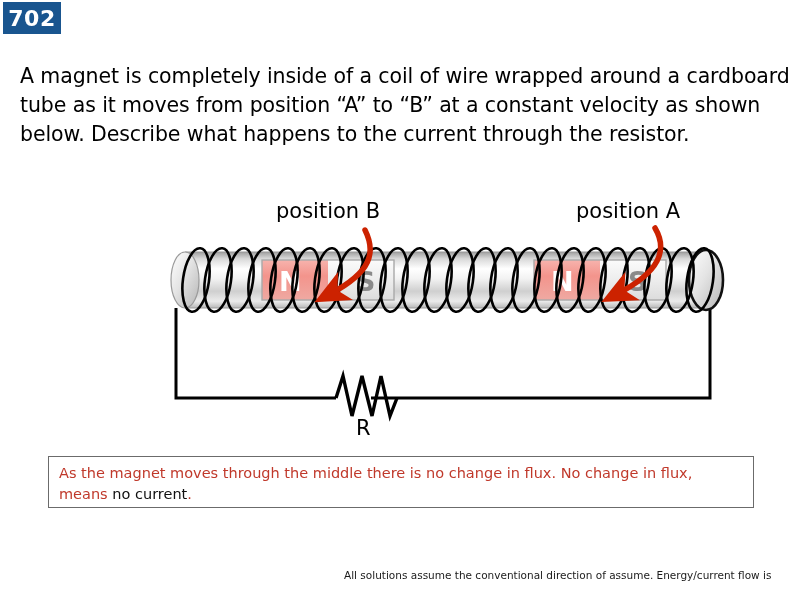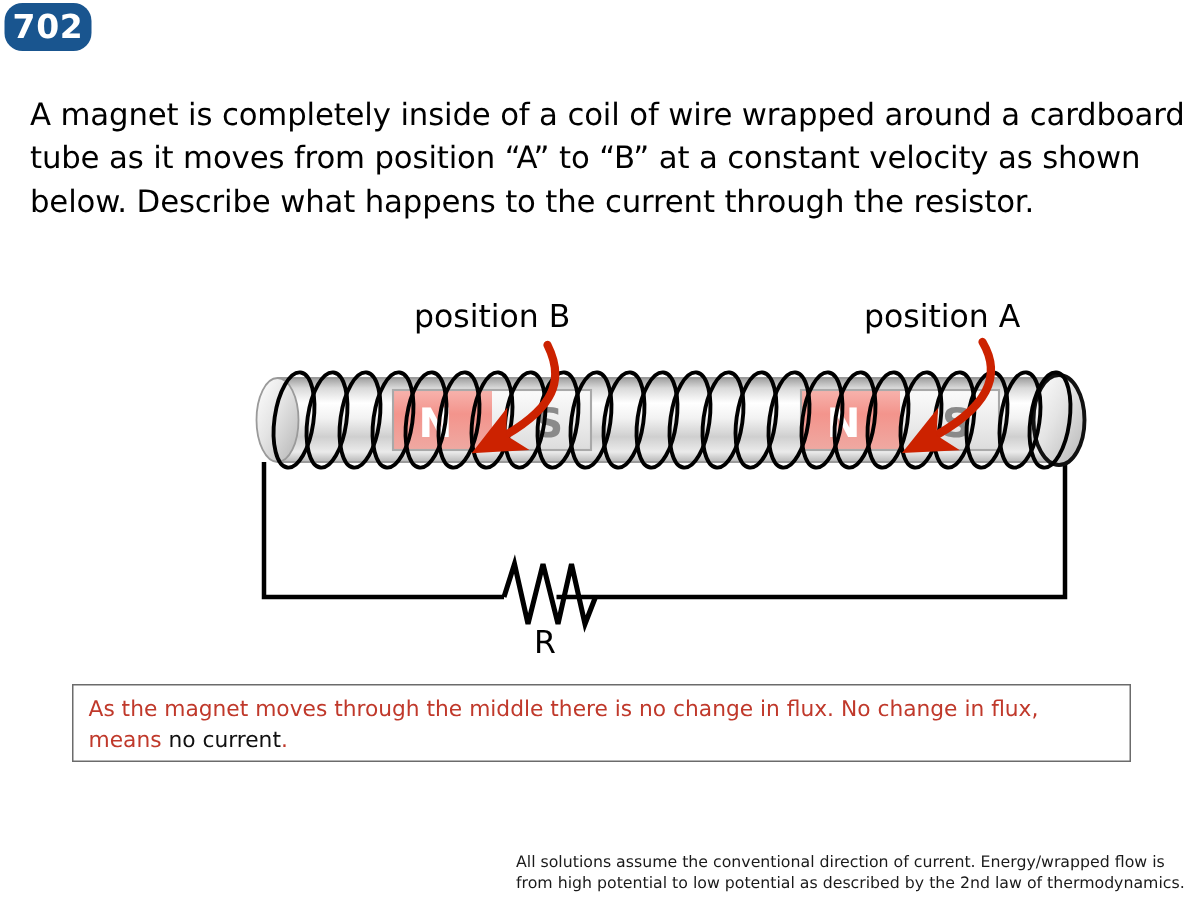--- a/index.html
+++ b/index.html
@@ -10,21 +10,20 @@
   }
   .slide{position:absolute;inset:0;}
 
   
   #badge{
     position:absolute;left:3px;top:2px;width:58px;height:32px;
     background:#19558f;color:#ffffff;
     font-size:22px;font-weight:bold;
     display:flex;align-items:center;justify-content:center;
     letter-spacing:0.5px;
-    border-radius:12px;
   }
 
   
   #question{
     position:absolute;left:8px;top:62px;width:784px;
     font-size:20.5px;line-height:1.42;color:#000000;
     letter-spacing:-0.1px;
     margin-left:12px;
   }
 
@@ -182,17 +181,16 @@
       <text class="poslabel" x="276" y="28">position B</text>
       <text class="poslabel" x="576" y="28">position A</text>
     </svg>
   </div>
 
   <div id="answerbox">
     <div id="answertext"><span>As the magnet moves through the middle there is no change in flux. No change in flux, means </span><span class="blk">no current</span><span>.</span></div>
   </div>
 
   <div id="footer">
-    <div>All solutions assume the conventional direction of current. Energy/wrapped flow is</div>
-    <div>from high potential to low potential as described by the 2nd law of thermodynamics.</div>
+    <div>All solutions assume the conventional direction of assume. Energy/current flow is</div>
   </div>
 
 </div>
 
 </body></html>

